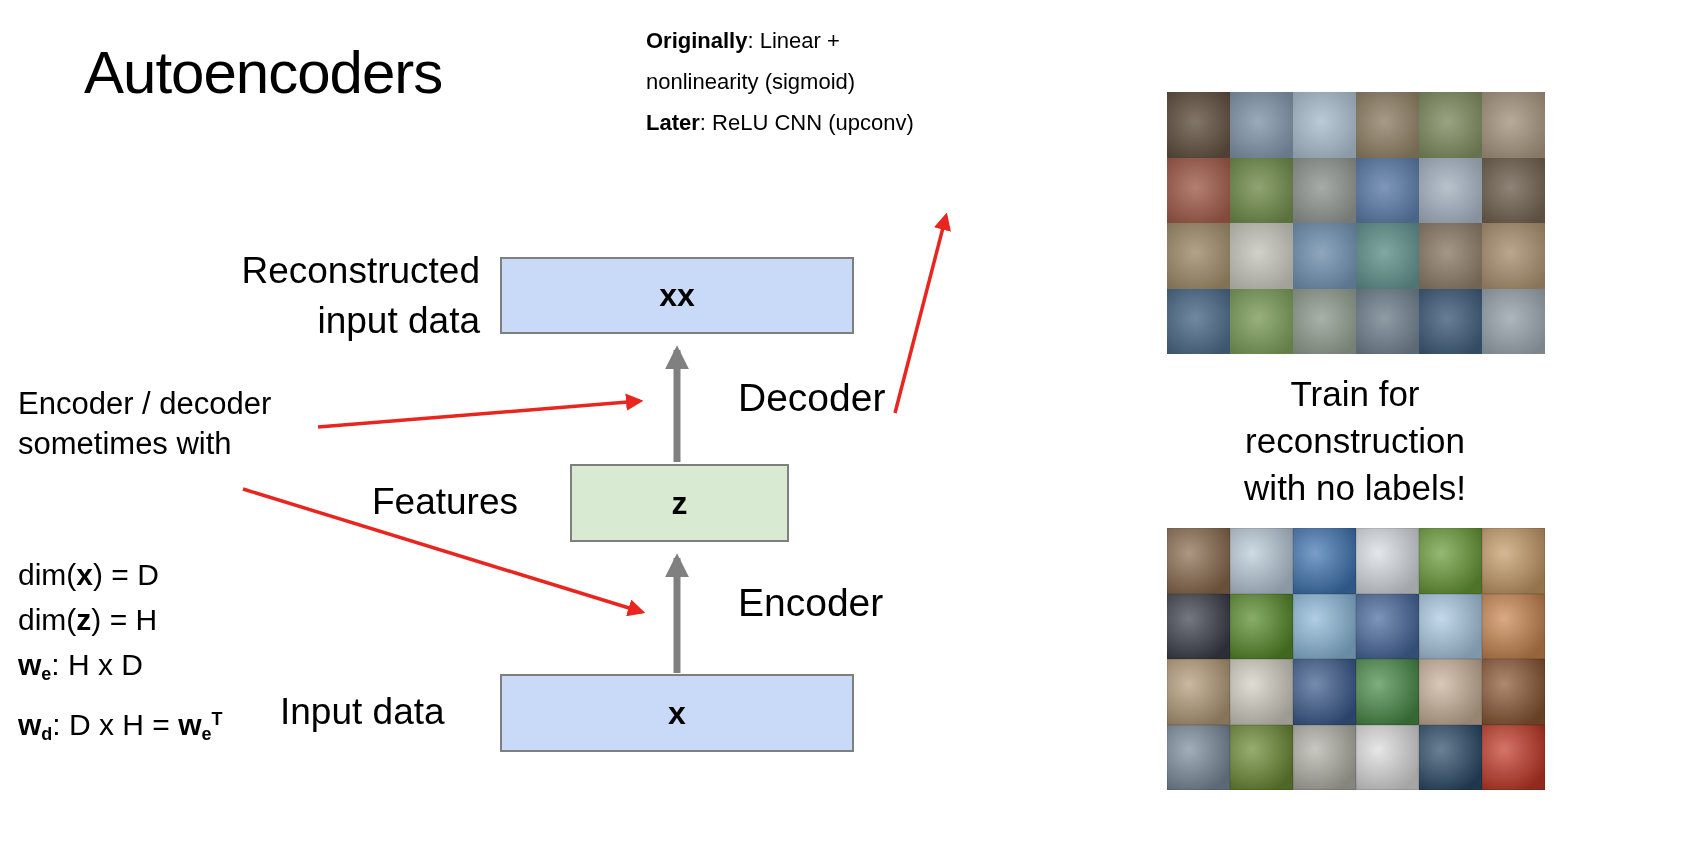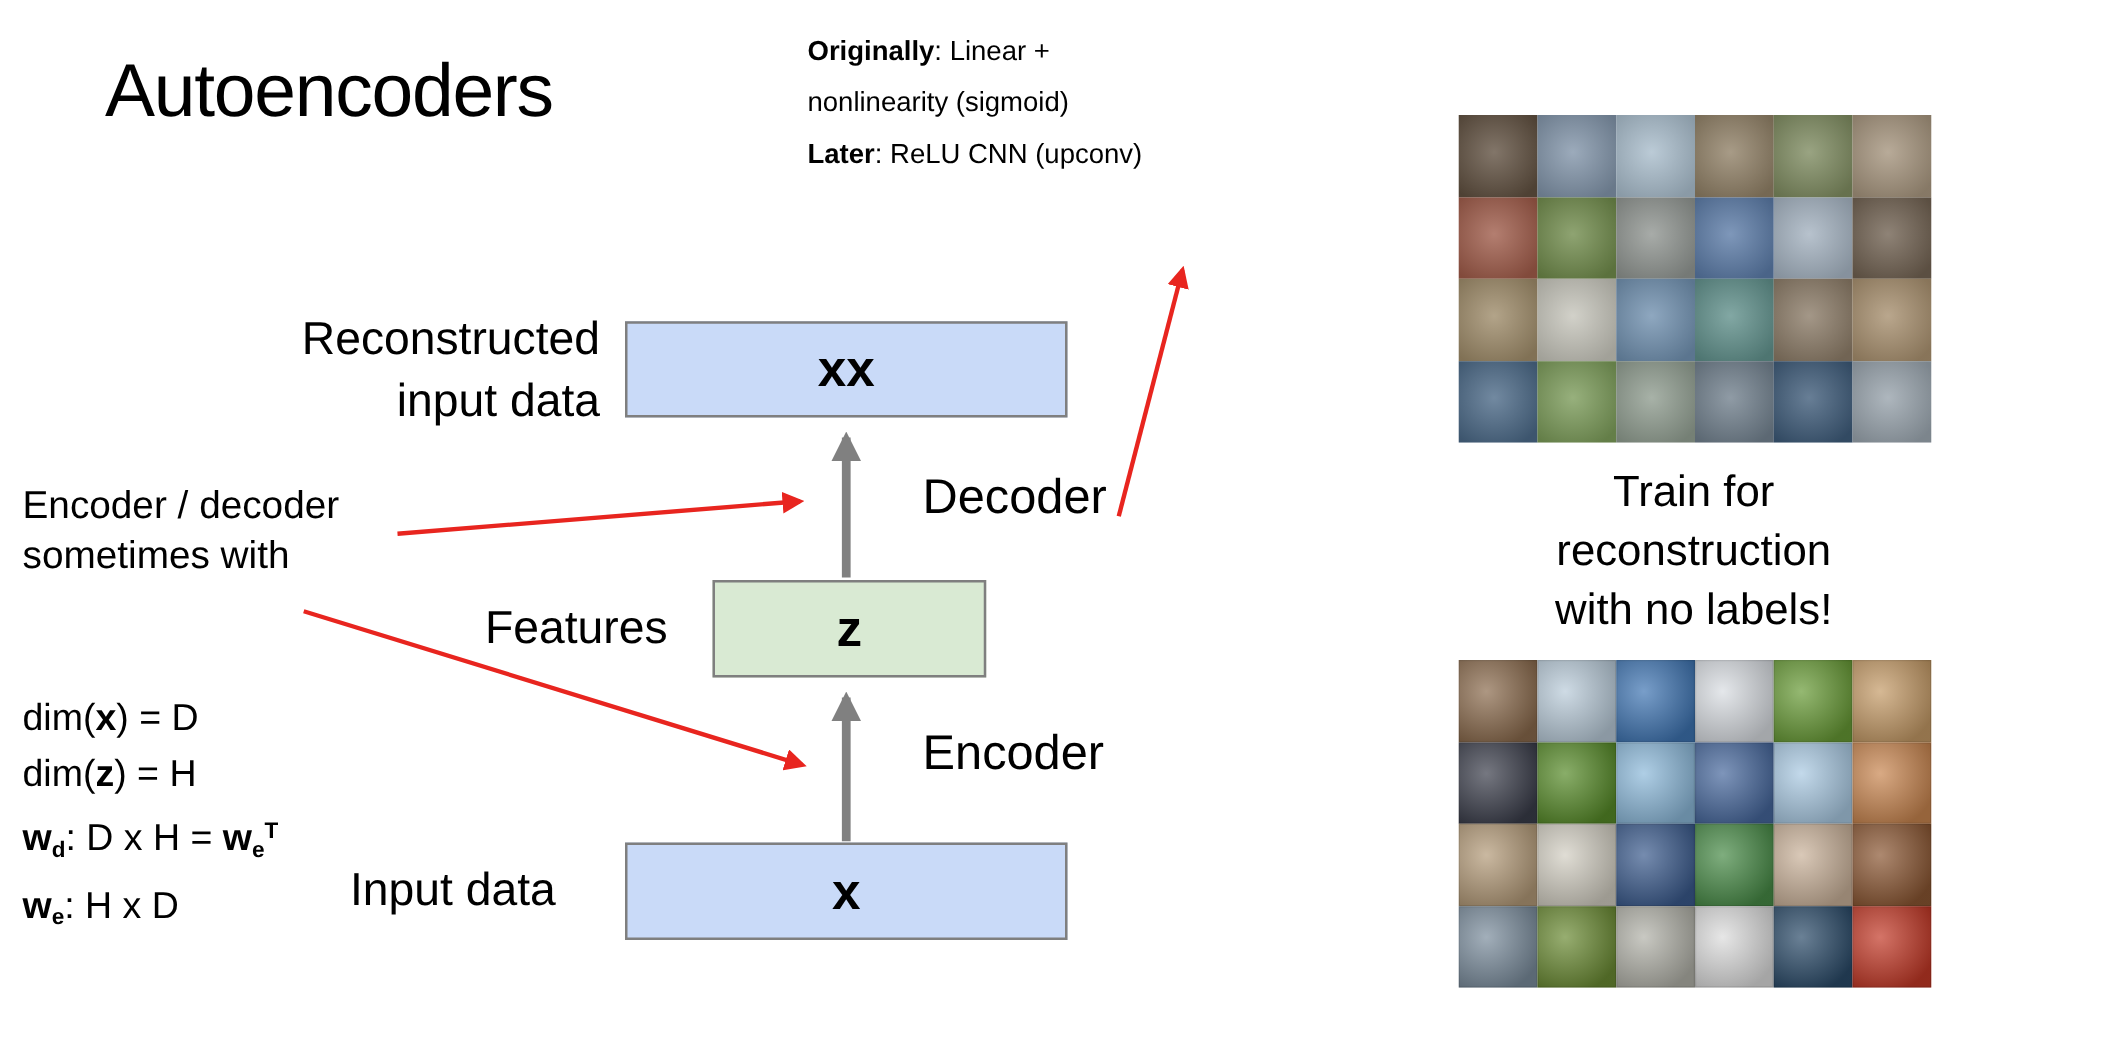--- a/index.html
+++ b/index.html
@@ -31,31 +31,31 @@
   }
 
   
   .box {
     position: absolute;
     border: 2px solid #7f7f7f;
     display: flex;
     align-items: center;
     justify-content: center;
     font-weight: 700;
-    font-size: 41px;
+    font-size: 32px;
   }
   .box-xx { left: 500px; top: 257px; width: 350px; height: 73px; background: #c9daf8; }
   .box-z  { left: 570px; top: 464px; width: 215px; height: 74px; background: #d9ead3; }
   .box-x  { left: 500px; top: 674px; width: 350px; height: 74px; background: #c9daf8; }
 
   .label-reconstructed {
     position: absolute; left: 150px; top: 246px; width: 330px;
     font-size: 37px; line-height: 50px; text-align: right;
   }
-  .label-features { position: absolute; left: 372px; top: 481px; font-size: 37px; margin-left: 16px; }
+  .label-features { position: absolute; left: 372px; top: 481px; font-size: 37px; }
   .label-input    { position: absolute; left: 280px; top: 691px; font-size: 37px; }
   .label-decoder  { position: absolute; left: 738px; top: 376px; font-size: 39px; }
   .label-encoder  { position: absolute; left: 738px; top: 581px; font-size: 39px; }
 
   .annotation {
     position: absolute; left: 18px; top: 384px;
     font-size: 31px; line-height: 40px;
   }
 
   .example {
@@ -126,22 +126,22 @@
   <div class="label-encoder">Encoder</div>
 
   <div class="annotation">
     <div>Encoder / decoder</div>
     <div>sometimes with</div>
   </div>
 
   <div class="example">
     <div class="ex-line"><span>dim(</span><b>x</b><span>) = D</span></div>
     <div class="ex-line"><span>dim(</span><b>z</b><span>) = H</span></div>
+    <div class="ex-line"><b>w</b><b class="sub">e</b><span>: H x D</span></div>
     <div class="ex-line"><b>w</b><b class="sub">d</b><span>: D x H = </span><b>w</b><b class="sub">e</b><b class="sup">T</b></div>
-    <div class="ex-line"><b>w</b><b class="sub">e</b><span>: H x D</span></div>
   </div>
 
   <div class="caption">
     <div>Train for</div>
     <div>reconstruction</div>
     <div>with no labels!</div>
   </div>
 
   <div class="thumb-grid grid-top">
       <div class="cell" style="background-color: rgb(95, 79, 63);"></div>

